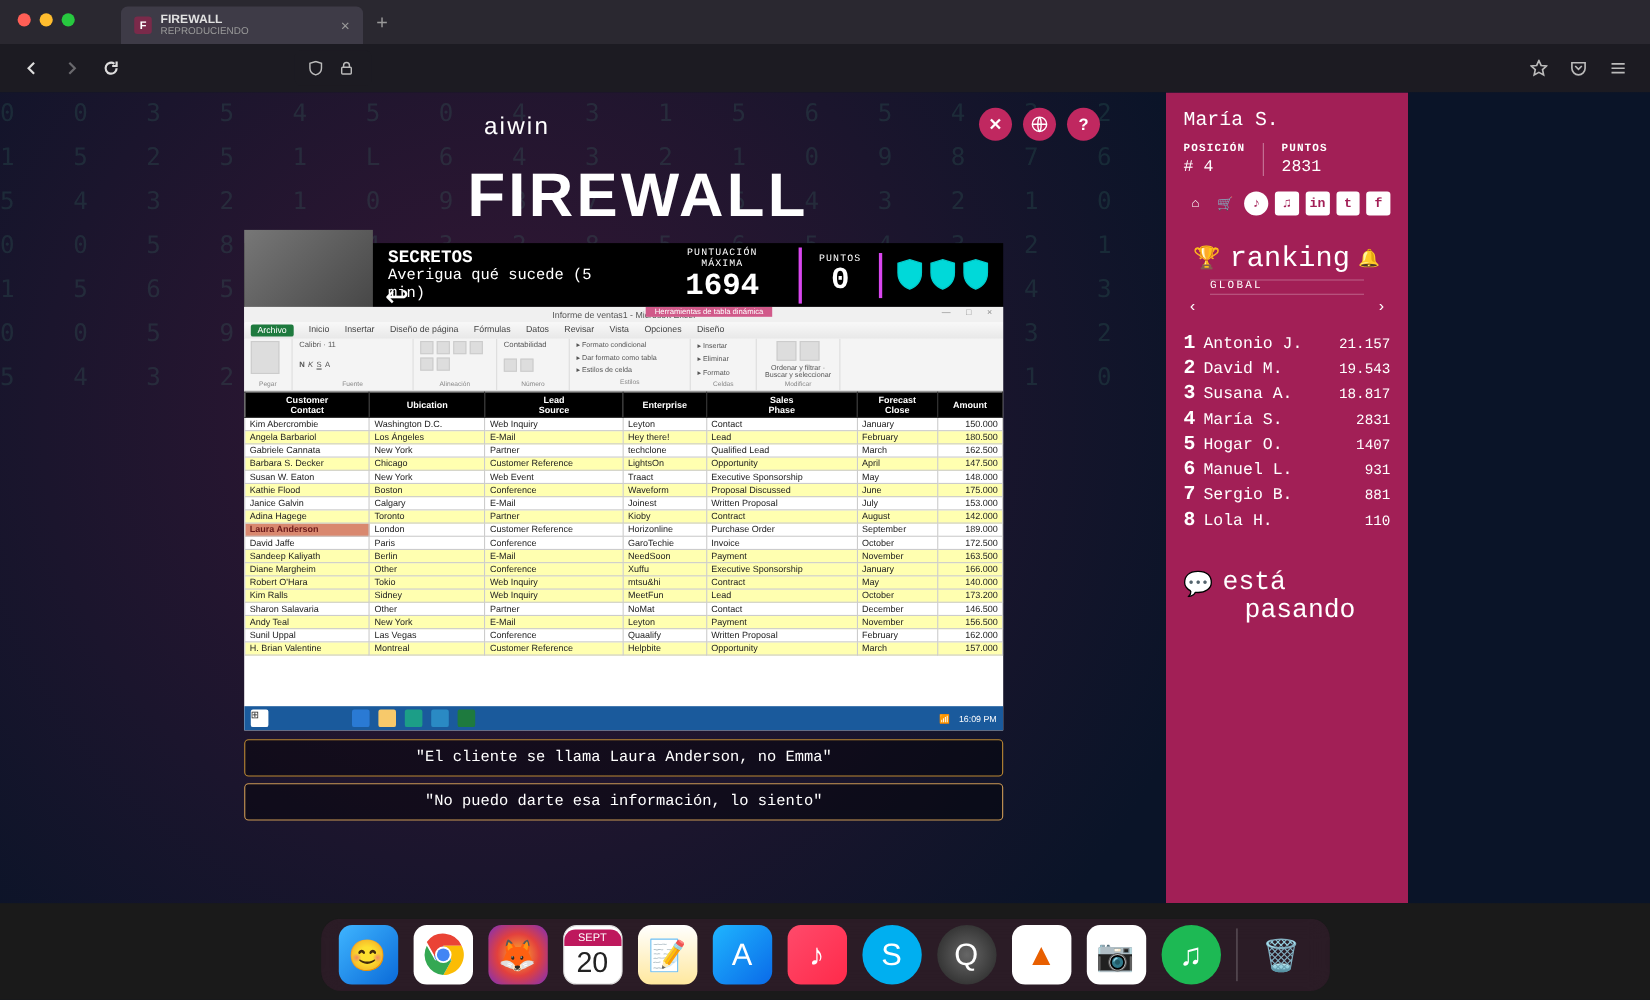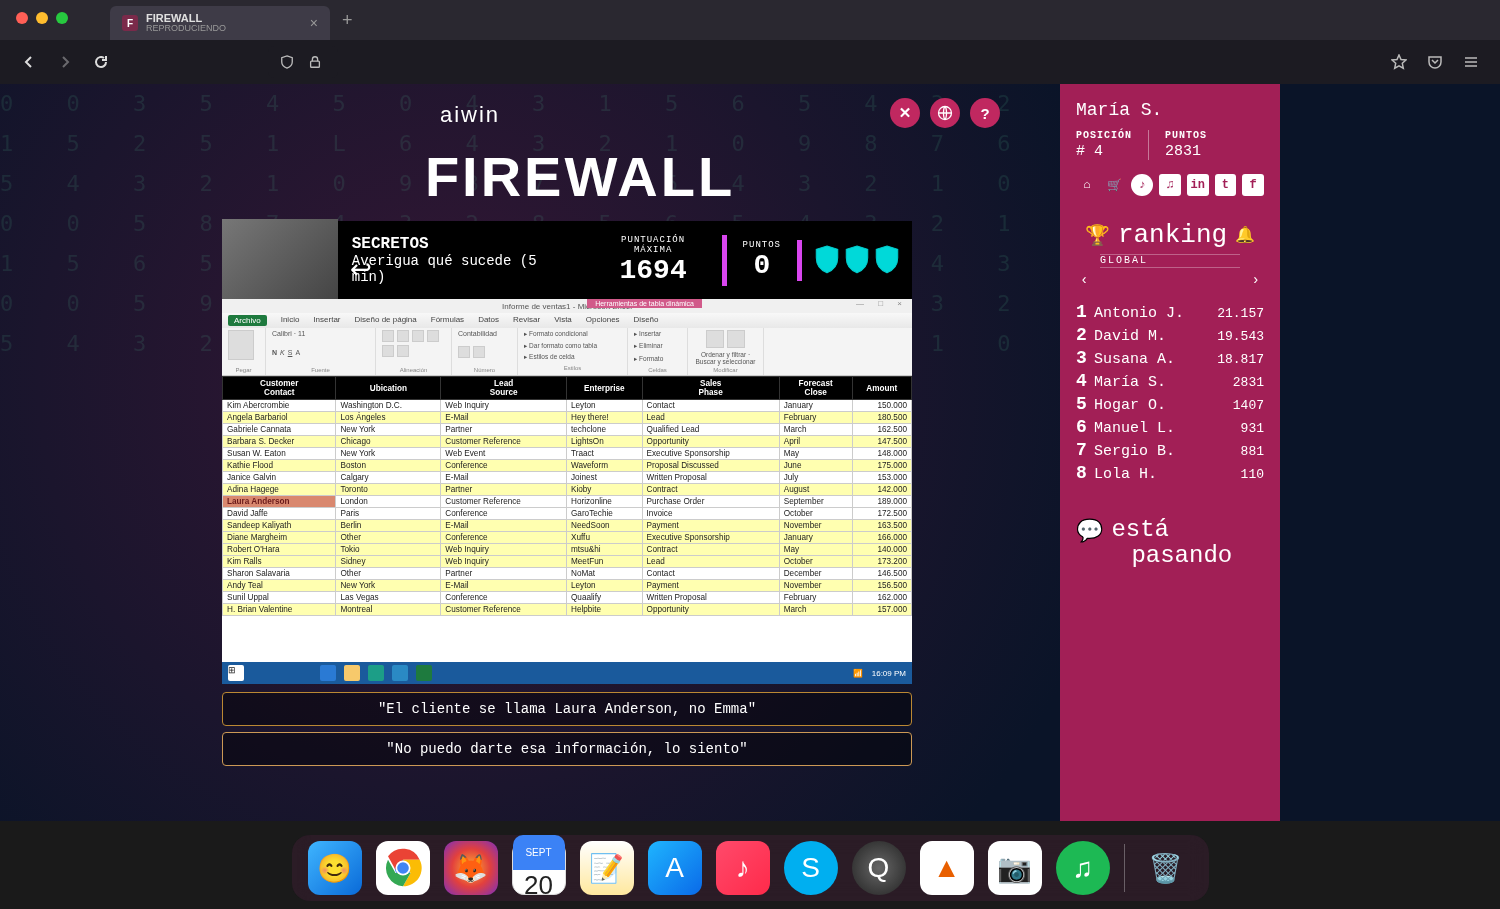--- a/index.html
+++ b/index.html
@@ -41,26 +41,26 @@
 
 
 .game-area { position:absolute; left:0; top:0; width: 940px; height:100%; padding:10px 20px 10px 240px; }
 .top-logo { position:absolute; top:18px; left:50%; transform:translateX(-50%); color:#fff; font-size:22px; letter-spacing:2px; font-weight:300; }
 .top-buttons { position:absolute; top:14px; right:-60px; display:flex; gap:10px; }
 .circ-btn { width:30px; height:30px; border-radius:50%; background:#c02860; color:#fff; display:flex; align-items:center; justify-content:center; font-size:15px; font-weight:bold; }
 .back-arrow { position:absolute; left:350px; top:170px; color:#fff; font-size:26px; }
 
 .title { font-family: Impact, 'Arial Black', sans-serif; color:#fff; font-size:56px; letter-spacing:3px; text-align:center; margin-top:50px; font-weight:800; }
 
-.mission-bar { background:#000; display:flex; margin-top:12px; align-items:center; height:78px; width:690px; margin-left:-18px; }
+.mission-bar { background:#000; display:flex; margin-top:12px; align-items:center; height:58px; width:690px; margin-left:-18px; }
 .mission-thumb { width:120px; height:82px; background:linear-gradient(135deg,#777,#444); }
 .mission-text { padding:8px 14px; color:#fff; font-family:'Courier New',monospace; }
 .mission-name { font-weight:bold; font-size:16px; }
 .mission-desc { font-size:14px; }
-.score-block { margin-left:auto; text-align:center; color:#fff; font-family:'Courier New',monospace; padding:0 16px; border-right:5px solid #d946ef; }
+.score-block { margin-left:auto; text-align:center; color:#fff; font-family:'Courier New',monospace; padding:0 16px; border-right:3px solid #d946ef; }
 .score-lbl { font-size:9px; letter-spacing:1px; }
 .score-val { font-size:28px; font-weight:bold;text-align:center; }
 .shields { display:flex; gap:4px; padding:0 12px; }
 .shield { width:26px; height:30px; }
 .shield svg { width:100%; height:100%; }
 
 
 .spreadsheet { background:#fff; width:690px; height:385px; margin-left:-18px; position:relative; font-size:9px; color:#222; overflow:hidden; }
 .ss-titlebar { background:#f0f0f0; height:14px; display:flex; align-items:center; justify-content:center; font-size:8px; color:#555; position:relative;}
 .ss-tooltab { position:absolute; right:210px; top:0; background:#d15a8a; color:#fff; padding:1px 8px; font-size:7px; }
@@ -113,21 +113,21 @@
 
 
 .dock-wrap { position:absolute; bottom:0; left:0; right:0; height:88px; display:flex; justify-content:center; align-items:end; background:transparent; padding-bottom:8px; }
 .dock { background:rgba(60,30,50,0.5); border-radius:18px; padding:6px 16px; display:flex; gap:14px; align-items:center; backdrop-filter: blur(10px); }
 .dock-icon { width:54px; height:54px; border-radius:12px; display:flex; align-items:center; justify-content:center; font-size:28px; color:#fff; position:relative; }
 .dock-sep { width:1px; height:48px; background:rgba(255,255,255,0.3); }
 .di-finder { background:linear-gradient(135deg,#3fb5ff,#0a6ad8);}
 .di-chrome { background:#fff; }
 .di-firefox { background:radial-gradient(circle,#ffb02e,#e2403d,#7b2fbf);}
 .di-cal { background:#fff; border:1px solid #ddd; flex-direction:column; font-family:Arial; }
-.di-cal .cal-top { background:#3b82f6; width:100%; text-align:center; font-size:10px; color:#fff; border-radius:10px 10px 0 0; padding:12px 0;}
+.di-cal .cal-top { background:#be185d; width:100%; text-align:center; font-size:10px; color:#fff; border-radius:10px 10px 0 0; padding:2px 0;}
 .di-cal .cal-num { color:#222; font-size:26px; font-weight:300;}
 .di-notes { background:linear-gradient(#fff,#ffe89e);}
 .di-appstore { background:linear-gradient(135deg,#1fb5ff,#0a6ae8);}
 .di-music { background:linear-gradient(135deg,#ff4a6b,#ff2a4a);}
 .di-skype { background:#00aff0;}
 .di-qt { background:radial-gradient(circle,#666,#222);}
 .di-vlc { background:#fff;}
 .di-photos { background:#fff;}
 .di-spotify { background:#1db954;}
 .di-trash { background:transparent; }

